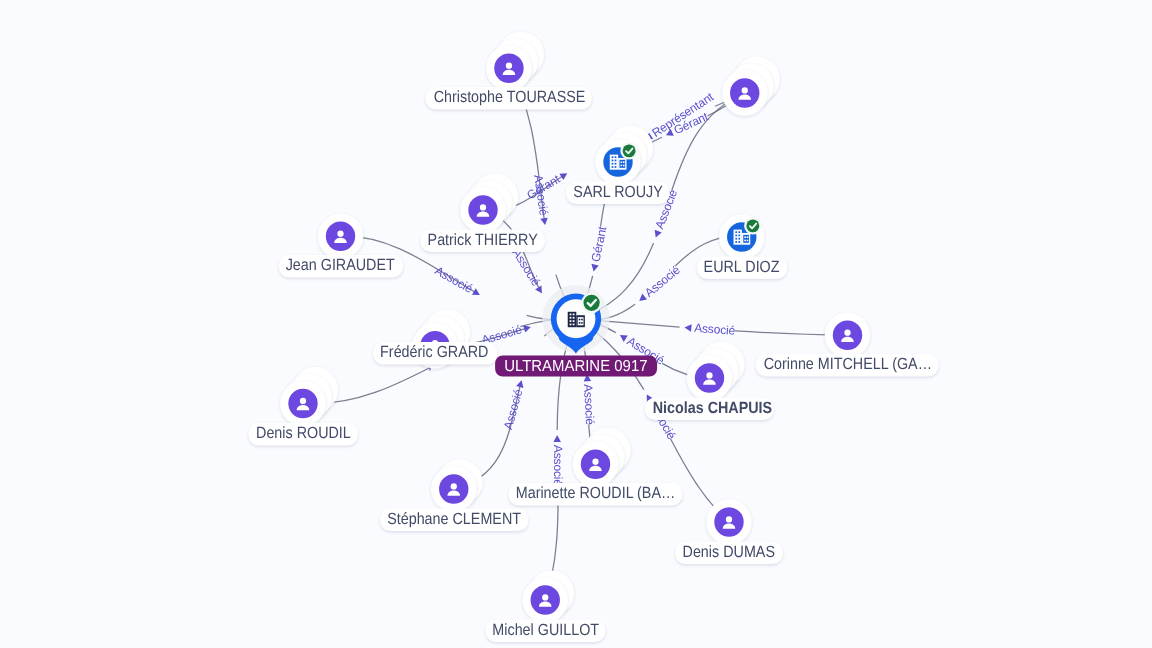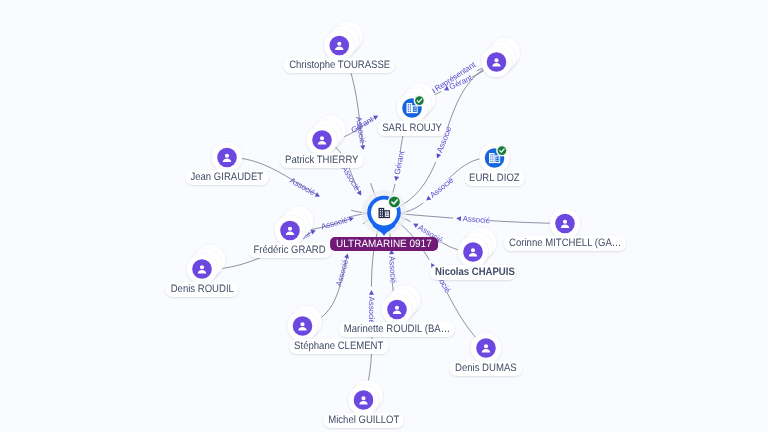--- a/index.html
+++ b/index.html
@@ -265,33 +265,33 @@
       </div>
       <div class="nlabel" style="left: 227px; top: 170px; width: 82.57px;">
         <span class="nl-t" style="position: absolute; left: 0.285px; top: 0px;">Jean GIRAUDET</span>
       </div>
       <div class="nlabel" style="left: 494.5px; top: 170.5px; width: 60.445px;">
         <span class="nl-t" style="position: absolute; left: 1.7225px; top: 0px;">EURL DIOZ</span>
       </div>
       <div class="nlabel" style="left: 565px; top: 236px; width: 122.395px;">
         <span class="nl-t" style="position: absolute; left: -2.3025px; top: 0px;">Corinne MITCHELL (GA…</span>
       </div>
-      <div class="nlabel" style="left: 290px; top: 243px; width: 82.57px;">
+      <div class="nlabel" style="left: 290px; top: 228px; width: 82.57px;">
         <span class="nl-t" style="position: absolute; left: 0.285px; top: 0px;">Frédéric GRARD</span>
       </div>
       <div class="nlabel" style="left: 473px; top: 264.5px; width: 86.11px; font-weight: bold;">
         <span class="nl-t" style="position: absolute; left: 0.0549999px; top: 0px;">Nicolas CHAPUIS</span>
       </div>
       <div class="nlabel" style="left: 202px; top: 281.5px; width: 72.835px;">
         <span class="nl-t" style="position: absolute; left: 0.9175px; top: 0px;">Denis ROUDIL</span>
       </div>
       <div class="nlabel" style="left: 397px; top: 322px; width: 116.2px;">
         <span class="nl-t" style="position: absolute; left: -1.9px; top: 0px;">Marinette ROUDIL (BA…</span>
       </div>
-      <div class="nlabel" style="left: 302.5px; top: 338.5px; width: 99.385px; margin-left: 36px;">
+      <div class="nlabel" style="left: 302.5px; top: 338.5px; width: 99.385px;">
         <span class="nl-t" style="position: absolute; left: -0.8075px; top: 0px;">Stéphane CLEMENT</span>
       </div>
       <div class="nlabel" style="left: 486px; top: 360.5px; width: 71.95px;">
         <span class="nl-t" style="position: absolute; left: 0.975px; top: 0px;">Denis DUMAS</span>
       </div>
       <div class="nlabel" style="left: 363.5px; top: 412.5px; width: 80.8px;">
         <span class="nl-t" style="position: absolute; left: 0.4px; top: 0px;">Michel GUILLOT</span>
       </div>
       <div class="clabel" style="left: 384px; top: 237px; width: 107.88px;">
         <span class="cl-t" style="position: absolute; left: 2.94px; top: 0px;">ULTRAMARINE 0917</span>

